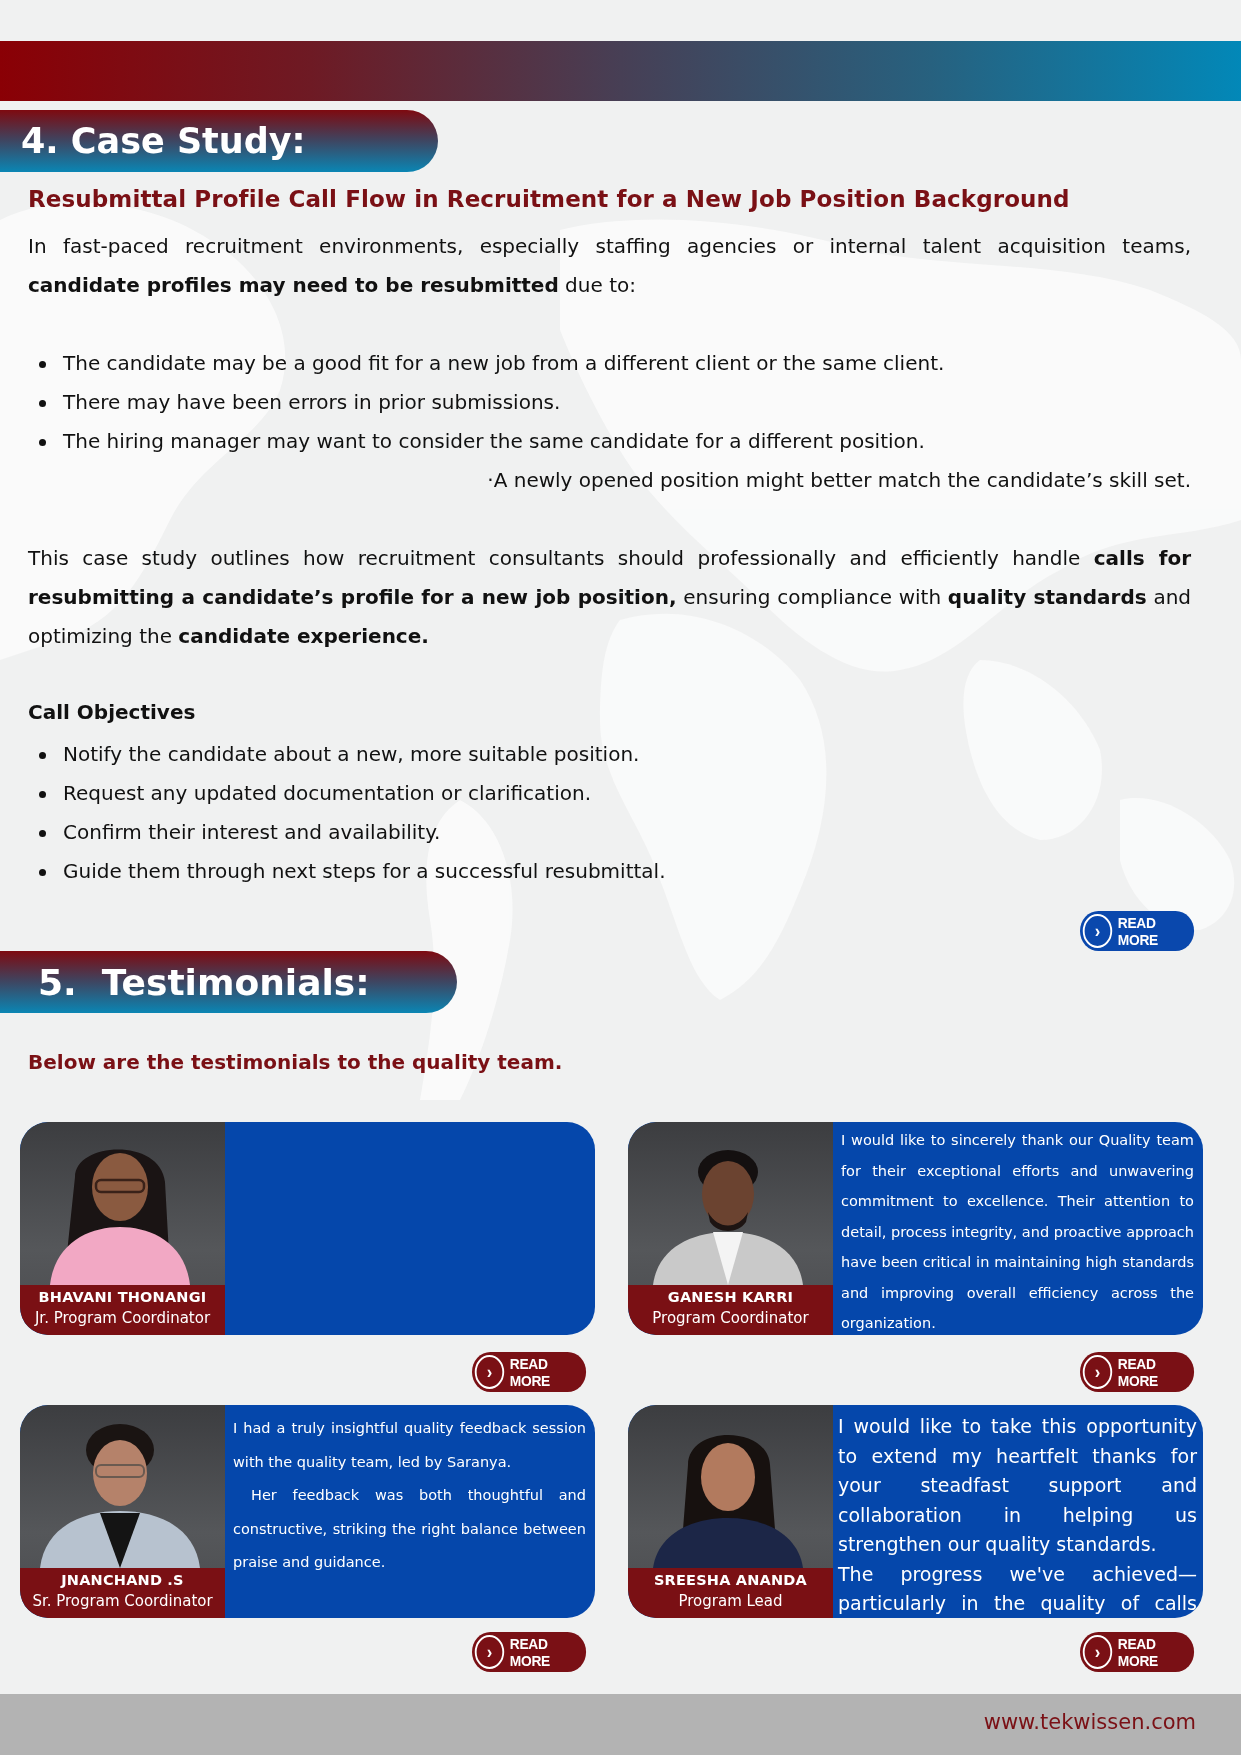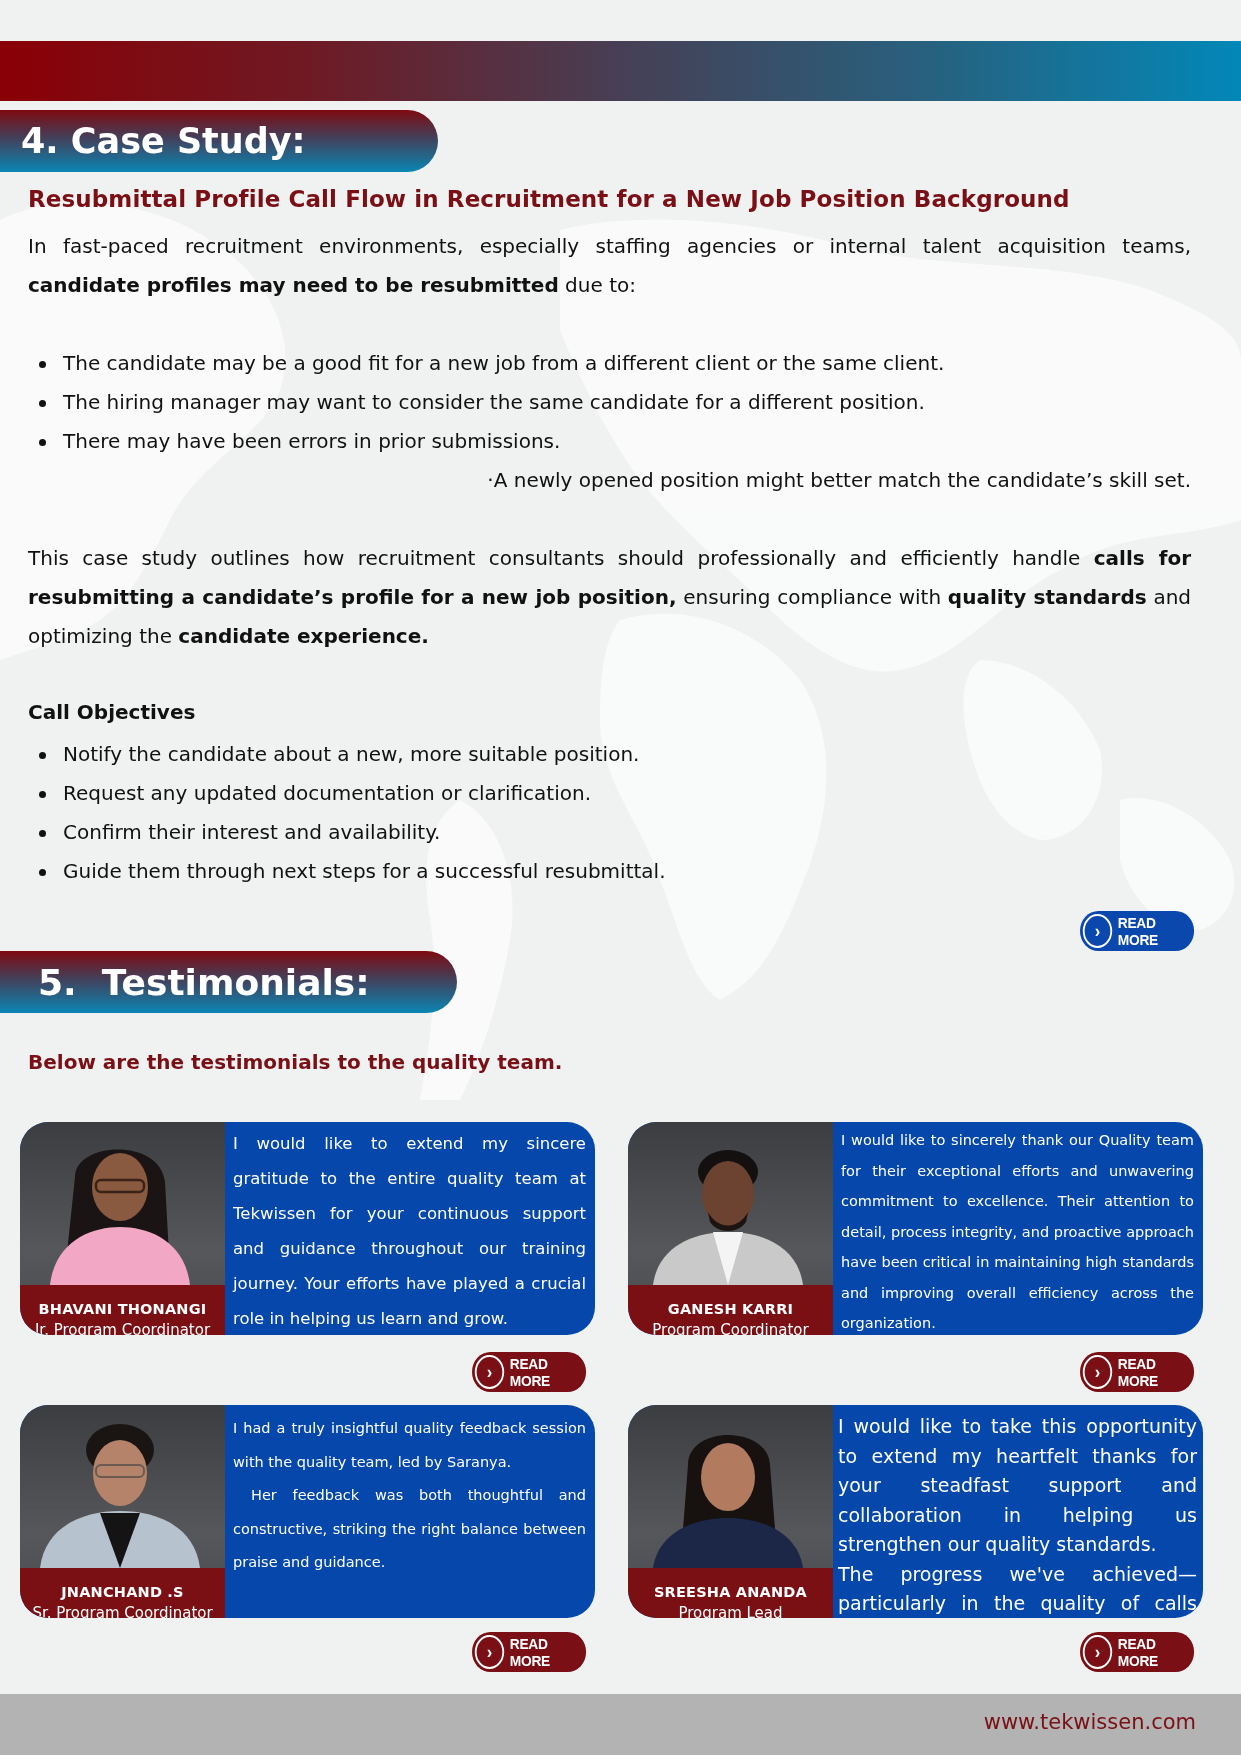--- a/index.html
+++ b/index.html
@@ -77,21 +77,21 @@
       position: absolute; left: 0; top: 0; width: 205px; height: 100%;
       background: linear-gradient(180deg, #3c3d40 0%, #55575a 60%, #4a4b4e 100%);
       border-radius: 28px 0 0 28px;
       overflow: hidden;
     }
     .person { position: absolute; left: 0; top: 0; width: 205px; height: 163px; }
     .card .nameplate {
       position: absolute; left: 0; bottom: 0; width: 205px; height: 50px;
       background: #7a1014; color: #fff; text-align: center;
     }
-    .nameplate .nm { font-weight: bold; font-size: 14.5px; margin-top: 16px; letter-spacing: 0.2px; }
+    .nameplate .nm { font-weight: bold; font-size: 14.5px; margin-top: 4px; letter-spacing: 0.2px; }
     .nameplate .rl { font-size: 15px; margin-top: 4px; }
     .card .quote {
       position: absolute; left: 213px; right: 9px; color: #fff;
       text-align: justify;
     }
     .q1 { top: 4px; font-size: 16.5px; line-height: 35px; }
     .q2 { top: 3px; font-size: 14.5px; line-height: 30.5px; }
     .q3 { top: 7px; font-size: 14.5px; line-height: 33.5px; }
     .q4 { top: 7px; font-size: 19px; line-height: 29.5px; }
 
@@ -124,22 +124,22 @@
 </div>
 
 <div class="content case-title">Resubmittal Profile Call Flow in Recruitment for a New Job Position Background</div>
 
 <p class="content para intro">
   <span>In fast-paced recruitment environments, especially staffing agencies or internal talent acquisition teams, </span><b>candidate profiles may need to be resubmitted</b><span> due to:</span>
 </p>
 
 <ul class="bullets reason-list" style="position:absolute;">
   <li>The candidate may be a good fit for a new job from a different client or the same client.</li>
+  <li>There may have been errors in prior submissions.</li>
   <li>The hiring manager may want to consider the same candidate for a different position.</li>
-  <li>There may have been errors in prior submissions.</li>
 </ul>
 
 <div class="content extra-line">·A newly opened position might better match the candidate’s skill set.</div>
 
 <p class="content para outline">
   <span>This case study outlines how recruitment consultants should professionally and efficiently handle </span><b>calls for resubmitting a candidate’s profile for a new job position,</b><span> ensuring compliance with </span><b>quality standards</b><span> and optimizing the </span><b>candidate experience.</b>
 </p>
 
 <div class="content obj-heading">Call Objectives</div>
 
@@ -167,21 +167,20 @@
       <path d="M55,55 C55,20 140,15 145,60 L150,150 L45,150 Z" fill="#1a1414"></path>
       <ellipse cx="100" cy="65" rx="28" ry="34" fill="#8a5a40"></ellipse>
       <rect x="76" y="58" width="48" height="12" rx="5" fill="none" stroke="#3a2219" stroke-width="2.5"></rect>
       <path d="M30,163 C35,120 70,105 100,105 C130,105 165,120 170,163 Z" fill="#f2a8c4"></path>
     </svg>
     <div class="nameplate">
       <div class="nm">BHAVANI THONANGI</div>
       <div class="rl">Jr. Program Coordinator</div>
     </div>
   </div>
-  <div class="quote q1">I would like to extend my sincere gratitude to the entire quality team at Tekwissen for your continuous support and guidance throughout our training journey. Your efforts have played a crucial role in helping us learn and grow.</div>
 </div>
 <div class="read-more rm-red" style="left:472px; top:1352px;">
   <span class="circ">›</span>
   <span>READ MORE</span>
 </div>
 
 <div class="card" style="left:628px; top:1122px;">
   <div class="photo">
     <svg class="person" viewBox="0 0 205 163">
       <ellipse cx="100" cy="50" rx="30" ry="22" fill="#141010"></ellipse>

